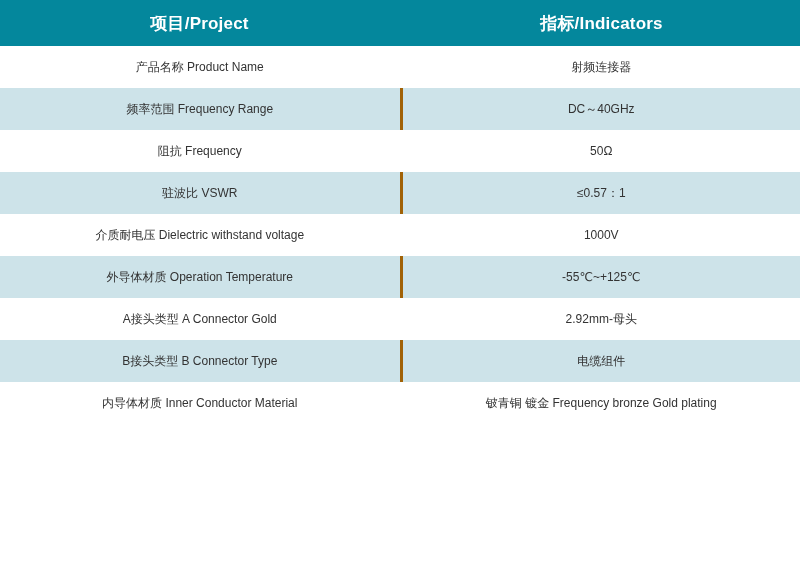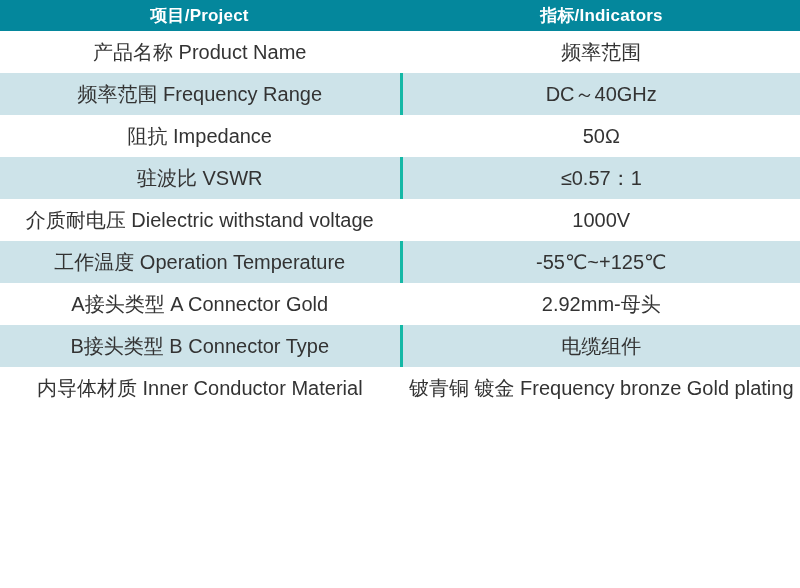--- a/index.html
+++ b/index.html
@@ -20,57 +20,57 @@
     width: 800px;
     border-collapse: collapse;
     table-layout: fixed;
   }
 
   #spec-table col.col-project { width: 401px; }
   #spec-table col.col-indicator { width: 399px; }
 
   
   thead th {
-    height: 31px;
+    height: 46px;
     background: #04879c;
     color: #ffffff;
     font-size: 17px;
     font-weight: bold;
     letter-spacing: 0.2px;
     text-align: center;
     vertical-align: middle;
     padding: 0;
     border: 0;
   }
   thead th.th-project  { padding-right: 2px; }
   thead th.th-indicator{ padding-left: 2px; }
 
   
   tbody td {
     height: 42px;
     padding: 0 6px;
     text-align: center;
     vertical-align: middle;
-    font-size: 20px;
+    font-size: 12px;
     color: #333333;
     border: 0;
     line-height: 1.2;
     white-space: nowrap;
     overflow: hidden;
   }
 
   tbody tr.row-white td {
     background: #ffffff;
   }
   
   tbody tr.row-tint td {
     background: #cde3e9;
   }
   tbody tr.row-tint td.cell-project {
-    border-right: 3px solid #14b8a6;
+    border-right: 3px solid #a16207;
     text-align: center;
   }
   tbody tr.row-white td.cell-project {
     border-right: 3px solid #ffffff;
   }
 
   
   tbody tr.row-tint td {
     background-clip: padding-box;
   }
@@ -85,40 +85,40 @@
   </colgroup>
   <thead>
     <tr>
       <th class="th-project">项目/Project</th>
       <th class="th-indicator">指标/Indicators</th>
     </tr>
   </thead>
   <tbody id="table-body">
       <tr class="row-white">
         <td class="cell-project">产品名称 Product Name</td>
-        <td class="cell-indicator">频率范围</td>
+        <td class="cell-indicator">射频连接器</td>
       </tr>
       <tr class="row-tint">
         <td class="cell-project">频率范围 Frequency Range</td>
         <td class="cell-indicator">DC～40GHz</td>
       </tr>
       <tr class="row-white">
-        <td class="cell-project">阻抗 Impedance</td>
+        <td class="cell-project">阻抗 Frequency</td>
         <td class="cell-indicator">50Ω</td>
       </tr>
       <tr class="row-tint">
         <td class="cell-project">驻波比 VSWR</td>
         <td class="cell-indicator">≤0.57：1</td>
       </tr>
       <tr class="row-white">
         <td class="cell-project">介质耐电压 Dielectric withstand voltage</td>
         <td class="cell-indicator">1000V</td>
       </tr>
       <tr class="row-tint">
-        <td class="cell-project">工作温度 Operation Temperature</td>
+        <td class="cell-project">外导体材质 Operation Temperature</td>
         <td class="cell-indicator">-55℃~+125℃</td>
       </tr>
       <tr class="row-white">
         <td class="cell-project">A接头类型 A Connector Gold</td>
         <td class="cell-indicator">2.92mm-母头</td>
       </tr>
       <tr class="row-tint">
         <td class="cell-project">B接头类型 B Connector Type</td>
         <td class="cell-indicator">电缆组件</td>
       </tr>

